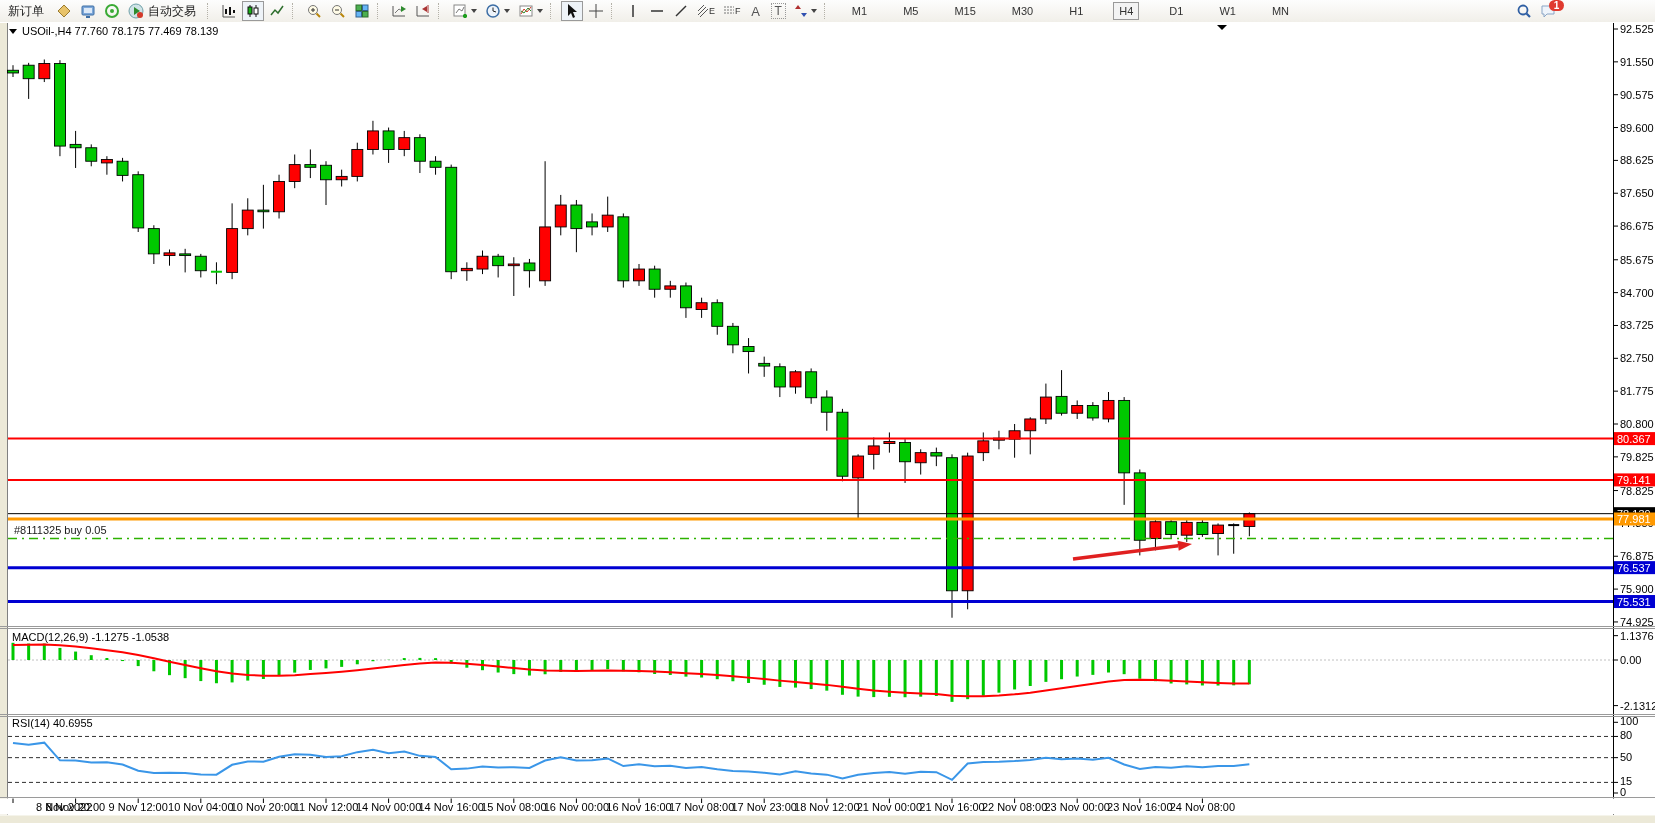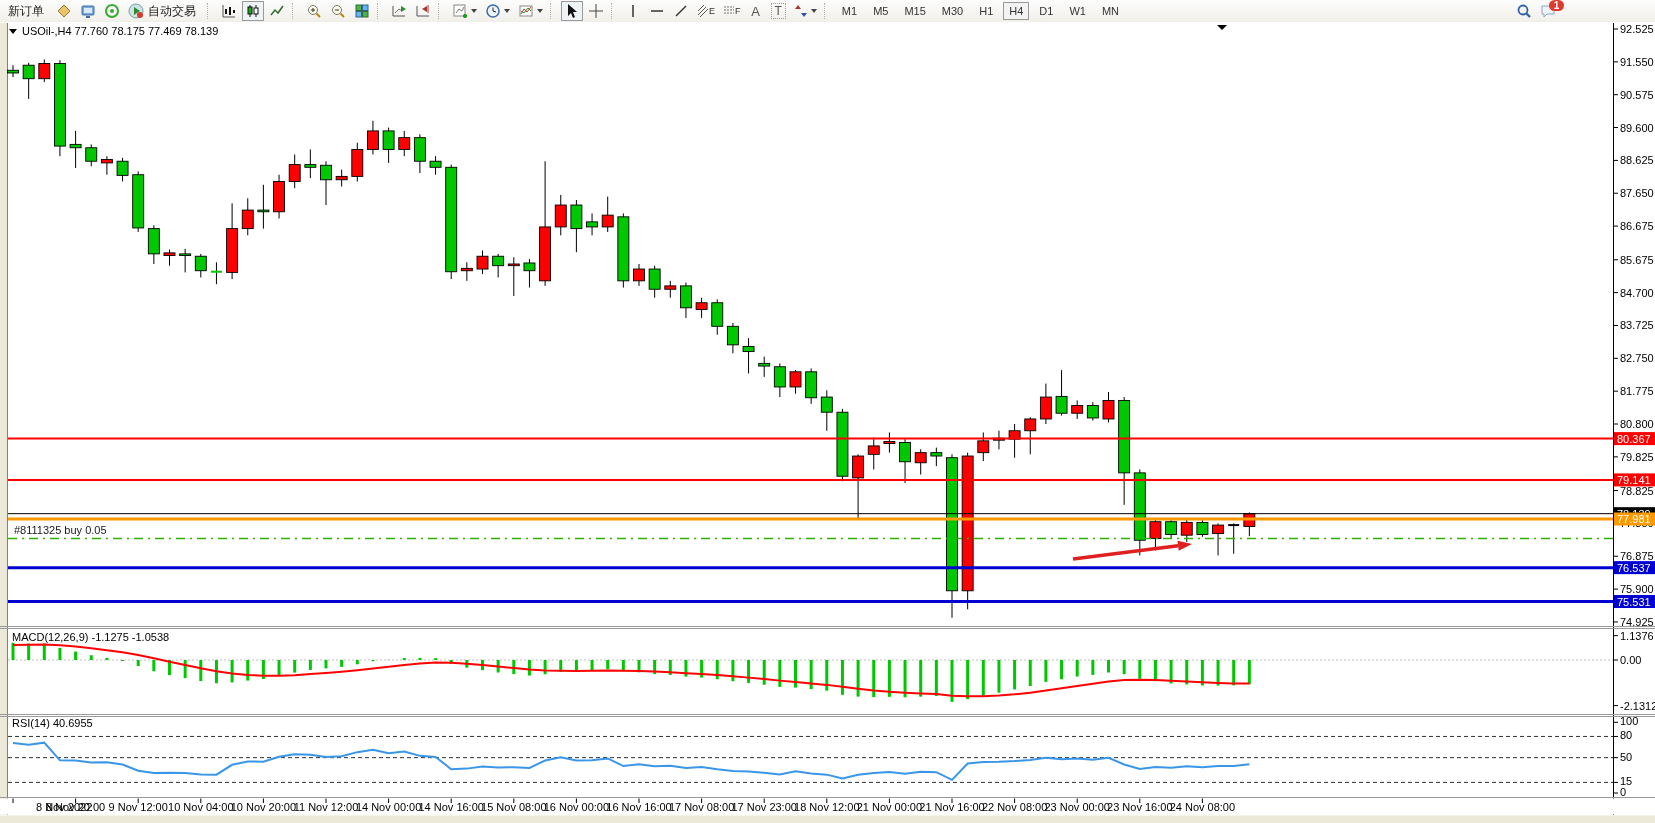--- a/index.html
+++ b/index.html
@@ -7,21 +7,21 @@
   .screen{position:relative;width:1655px;height:823px;background:#ece9d8;overflow:hidden;}
   
   .toolbar{position:absolute;top:0;left:0;width:1655px;height:22px;background:linear-gradient(#fdfdfd,#f1efe9);
     border-bottom:1px solid #c9c6bd;display:flex;align-items:center;font-size:12px;color:#222;}
   .tb{height:20px;min-width:20px;display:flex;align-items:center;justify-content:center;margin:0 1px;
     border:1px solid transparent;padding:0 2px;box-sizing:border-box;cursor:default;}
   .tb.pressed{background:#eef3f8;border:1px solid #9a9a9a;}
   .tb-label{padding:0 4px;white-space:nowrap;}
   .tb-handle{width:6px;height:16px;border-left:1px dotted #b4b1a8;margin:0 3px;}
   .dd{width:0;height:0;border-left:3px solid transparent;border-right:3px solid transparent;border-top:4px solid #444;margin-left:3px;}
-  .tf{font-size:11px;color:#333;padding:2px 5px;margin:0 2px;border:1px solid transparent;text-align:right;}
+  .tf{font-size:11px;color:#333;padding:2px 5px;margin:0 12px;border:1px solid transparent;text-align:right;}
   .tf.active{background:#f3f3f3;border:1px solid #999;}
   .right-group{margin-left:auto;margin-right:95px;display:flex;align-items:center;}
   .badge{position:absolute;top:-2px;right:-6px;background:#e03a2f;color:#fff;border-radius:8px;
     font-size:10px;line-height:11px;min-width:11px;height:11px;text-align:center;padding:0 2px;font-weight:bold;}
   .chat-wrap{position:relative;}
   svg.icon{display:block;}
   
   .chart-frame{position:absolute;top:22px;left:0;width:1655px;height:801px;background:#fff;}
 </style>
 </head>

